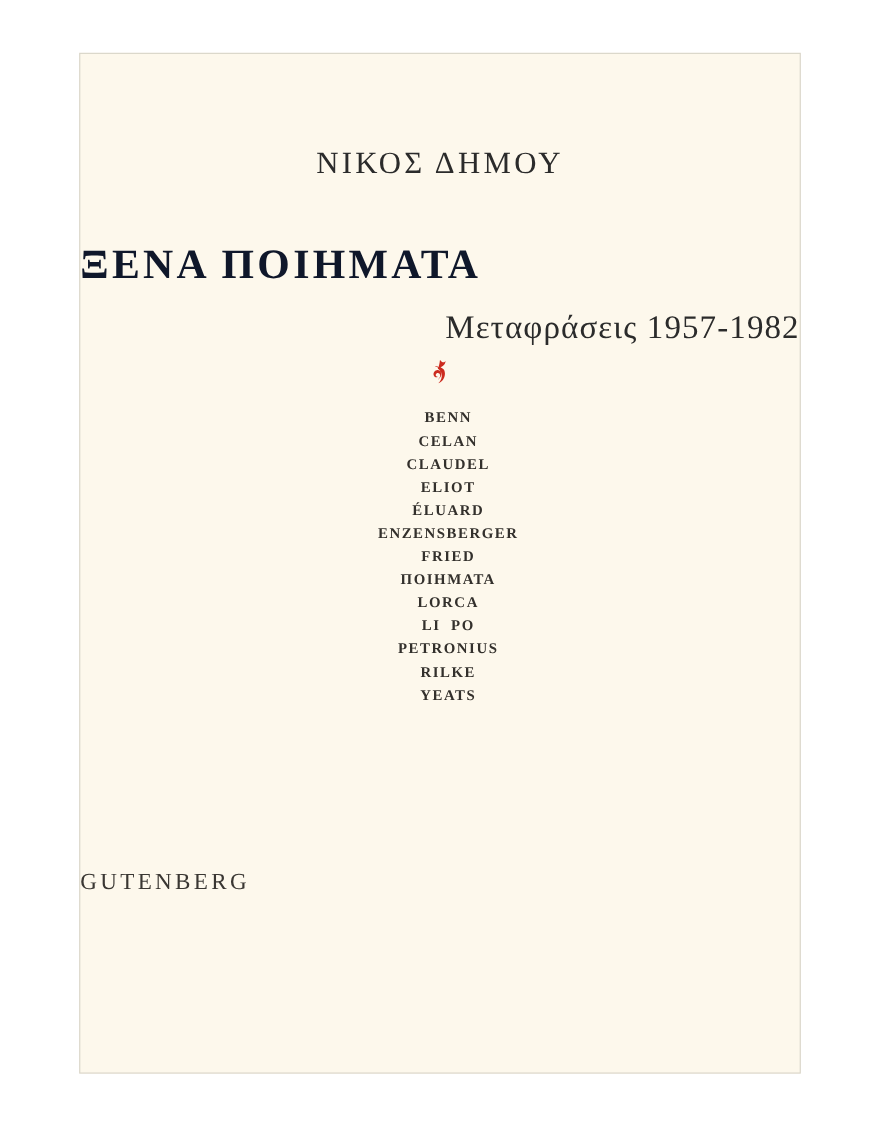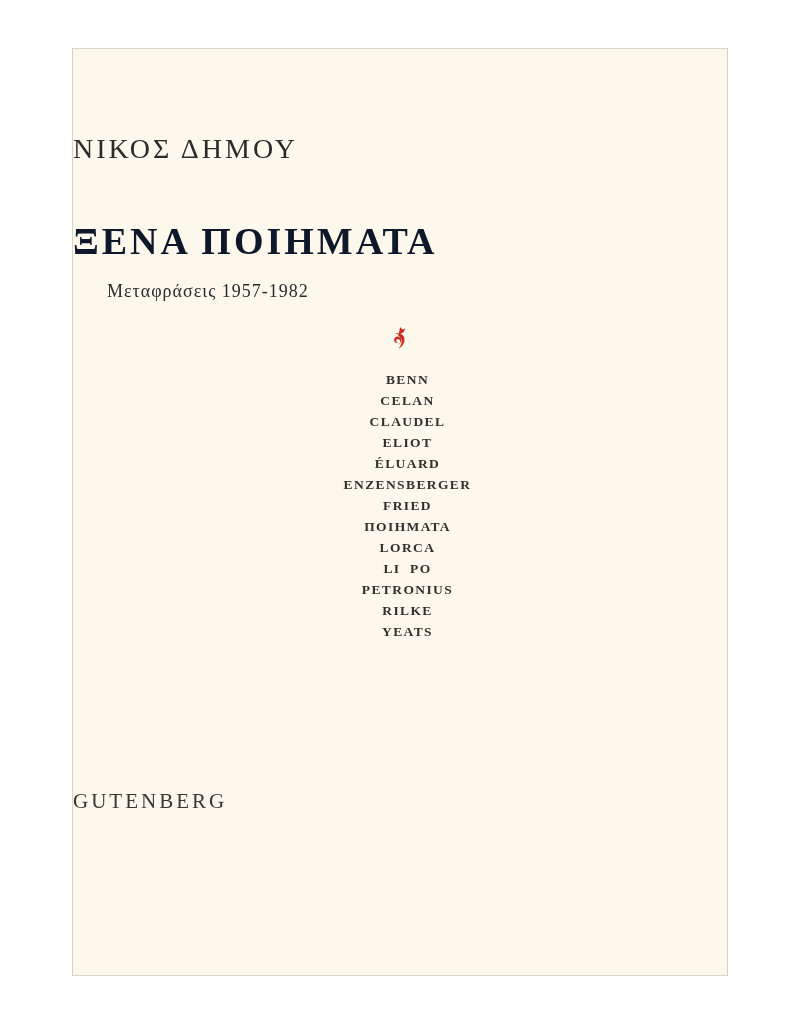--- a/index.html
+++ b/index.html
@@ -28,20 +28,21 @@
     left: 0;
     top: 0;
     width: 100%;
     height: 100%;
   }
   .author {
     position: absolute;
     top: 84px;
     left: 0;
     width: 100%;
+    text-align: center;
     font-family: "Liberation Serif", serif;
     font-size: 28px;
     letter-spacing: 3px;
     color: #2b2b2b;
   }
   .title {
     position: absolute;
     top: 170px;
     left: 0;
     width: 100%;
@@ -49,26 +50,25 @@
     font-weight: bold;
     font-size: 38px;
     letter-spacing: 3px;
     color: #0f172a;
   }
   .subtitle {
     position: absolute;
     top: 232px;
     left: 0;
     width: 100%;
-    text-align: left;
+    text-align: right;
     font-family: "Liberation Serif", serif;
-    font-size: 18px;
+    font-size: 30px;
     letter-spacing: 1px;
     color: #2b2b2b;
-    margin-left: 34px;
   }
   .ornament {
     position: absolute;
     top: 276px;
     left: 0;
     width: 100%;
     text-align: center;
     color: #cc2b1f;
     font-size: 26px;
     line-height: 1;

